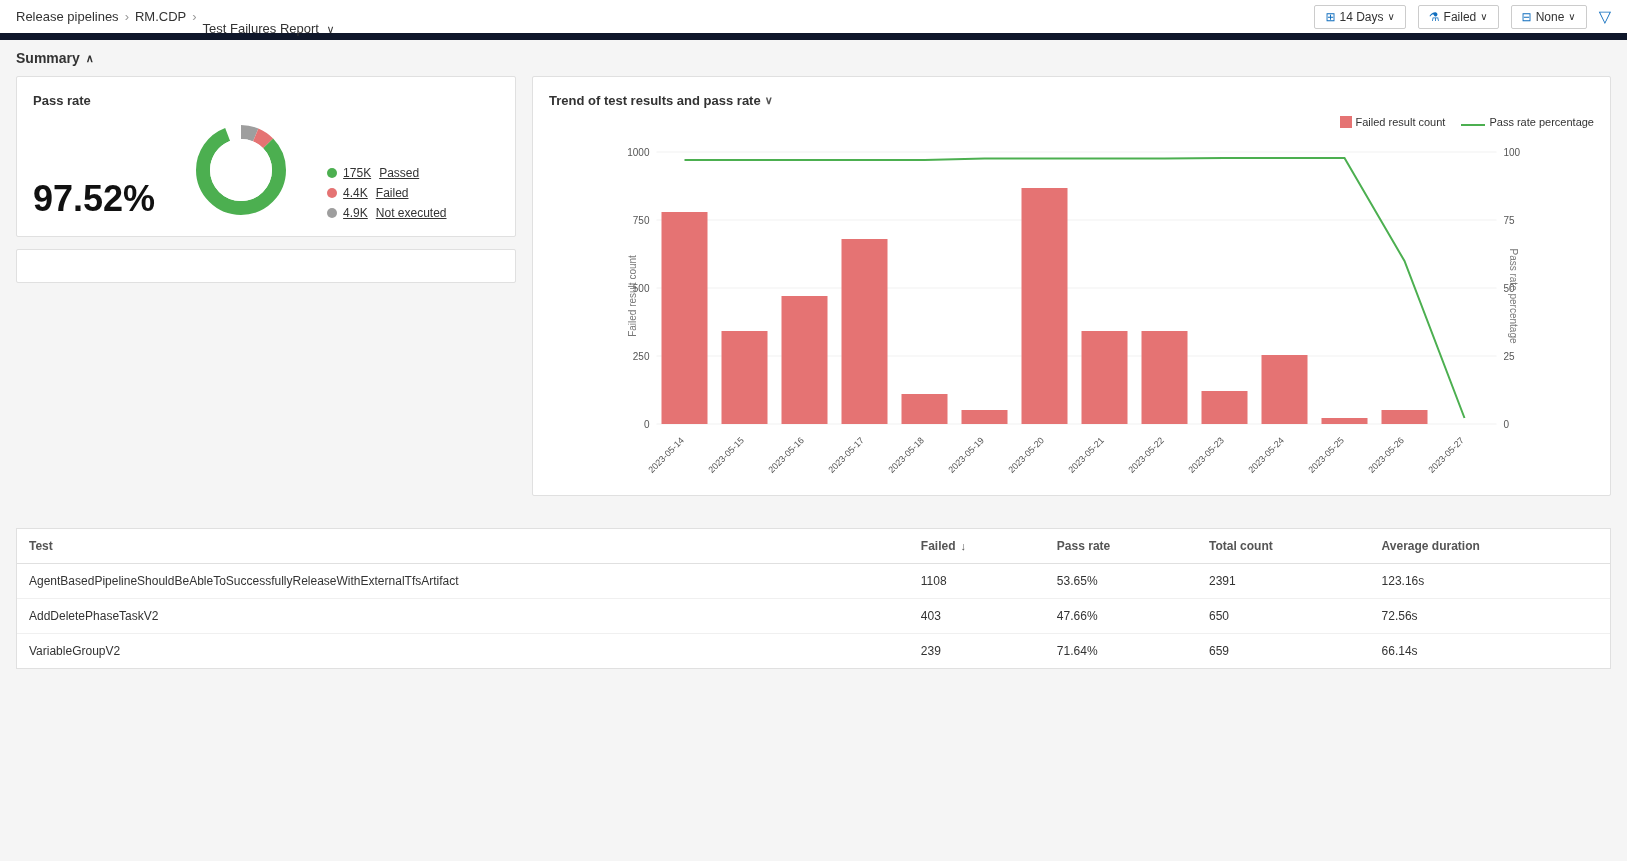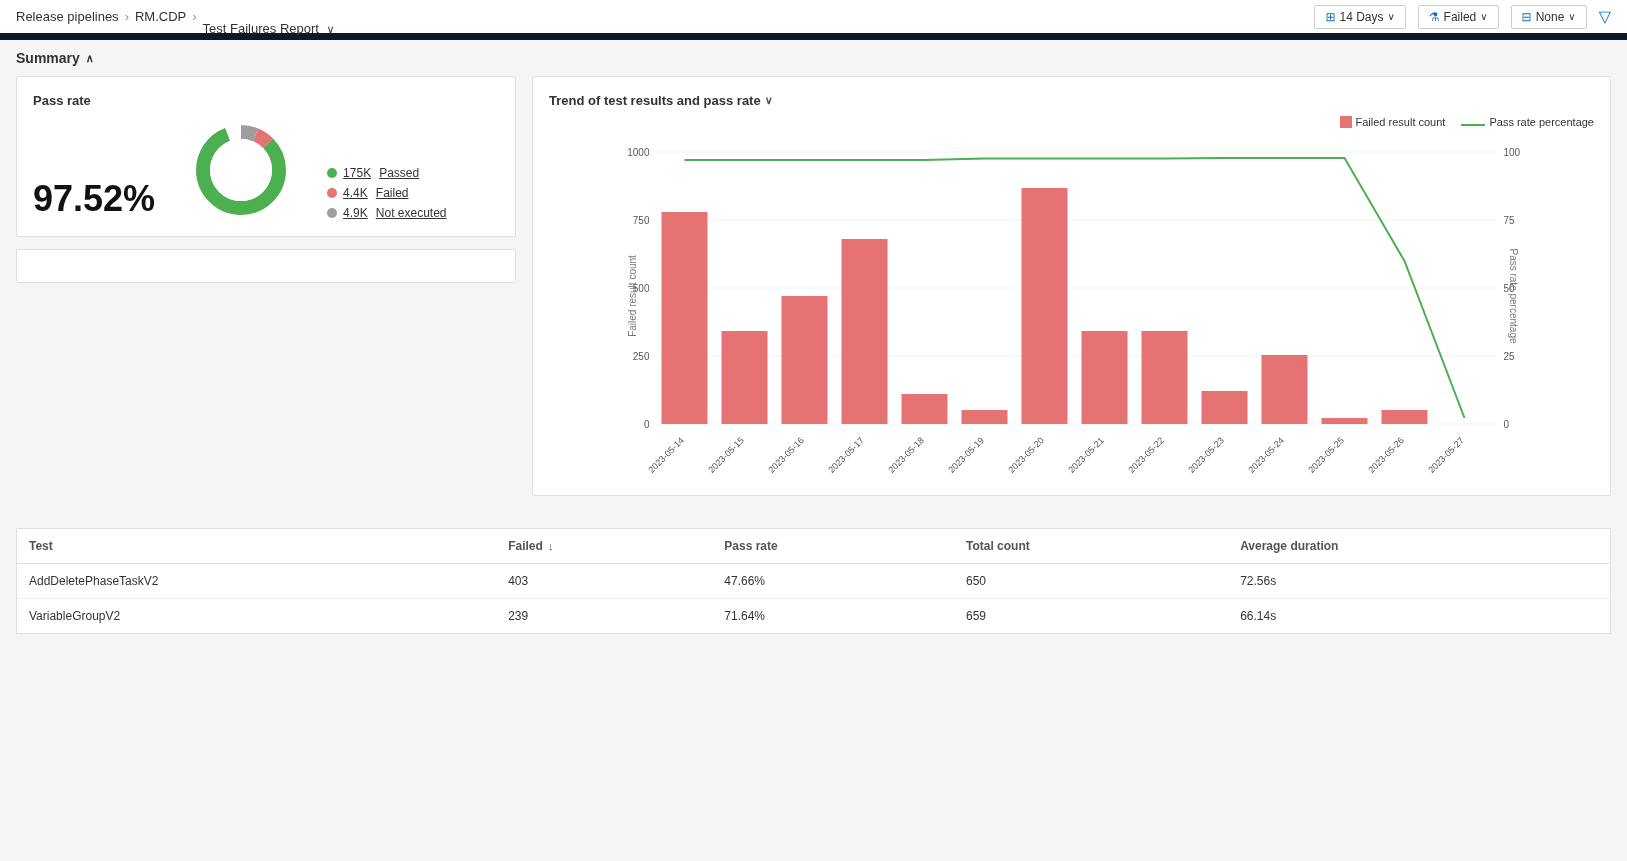--- a/index.html
+++ b/index.html
@@ -262,20 +262,27 @@
           <th>
             <span>Total count</span>
           </th>
           <th>
             <span>Average duration</span>
           </th>
         </tr>
       </thead>
       <tbody>
         <tr>
+          <td>AgentBasedPipelineShouldBeAbleToSuccessfullyReleaseWithExternalTfsArtifact</td>
+          <td>1108</td>
+          <td>53.65%</td>
+          <td>2391</td>
+          <td>123.16s</td>
+        </tr>
+        <tr>
           <td>AddDeletePhaseTaskV2</td>
           <td>403</td>
           <td>47.66%</td>
           <td>650</td>
           <td>72.56s</td>
         </tr>
         <tr>
           <td>VariableGroupV2</td>
           <td>239</td>
           <td>71.64%</td>

